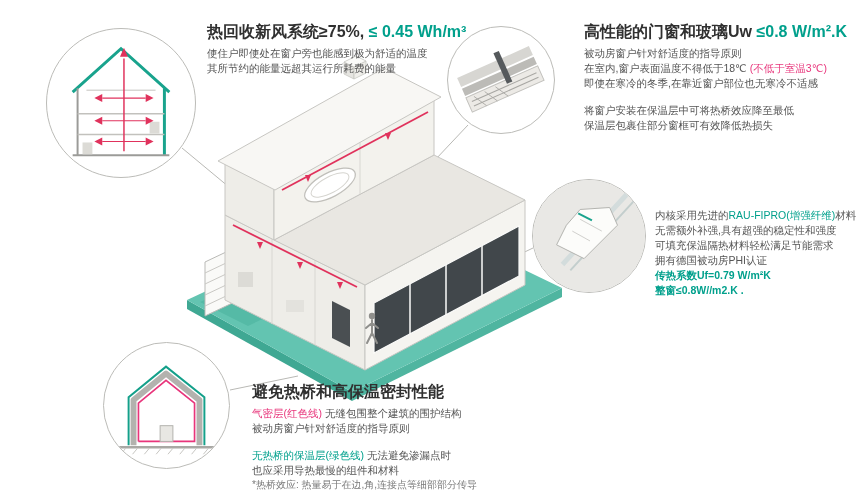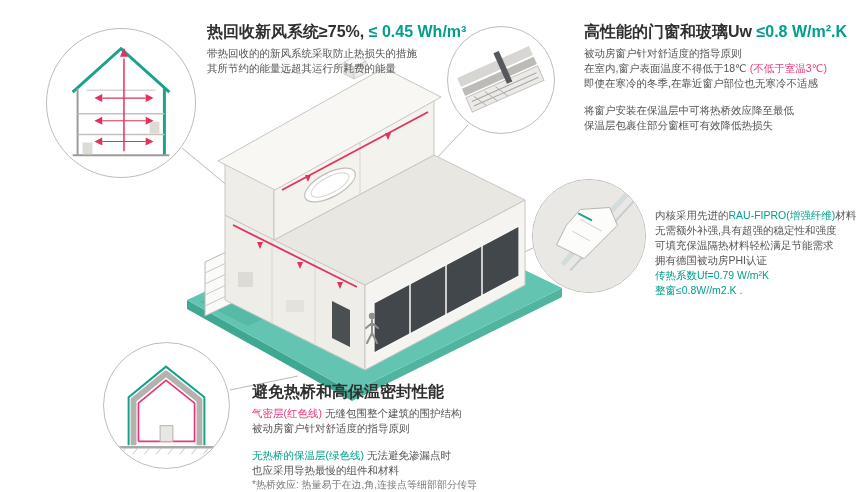--- a/index.html
+++ b/index.html
@@ -6,21 +6,21 @@
   html,body{background:#fff}
   body{font-family:"Liberation Sans","DejaVu Sans",sans-serif;color:#555}
   .stage{position:relative;width:865px;height:492px;background:#fff;overflow:hidden}
   .layer-svg{position:absolute;left:0;top:0;z-index:0;pointer-events:none}
   .circle{position:absolute;border:1px solid #bcbcb8;border-radius:50%;background:#fff;overflow:hidden;z-index:1}
   .circle svg{display:block}
   .tblock{position:absolute;z-index:2;font-size:10.5px;line-height:1.42;color:#555}
   .hd{font-size:16px;font-weight:bold;color:#303030;line-height:1.25;margin-bottom:4px;white-space:nowrap}
   .ln{white-space:nowrap}
   .green{color:#00A08C}
-  .greenb{color:#00A08C;font-weight:normal}
+  .greenb{color:#00A08C;font-weight:bold}
   .magenta{color:#E8357B}
   .gap{height:12px}
   .foot{font-size:10px;color:#7a7a7a;margin-top:0;white-space:nowrap}
 </style>
 </head>
 <body>
 
 <div class="stage">
 
   <svg class="layer-svg" width="865" height="492" viewBox="0 0 865 492">
@@ -173,21 +173,21 @@
       </g>
       <path d="M30,104 L30,58 L63,31 L97,58 L97,104" fill="#ffffff" stroke="#b3b2ae" stroke-width="6" stroke-linejoin="round"></path>
       <path d="M25,104 L25,55 L63,24 L102,55 L102,104" fill="none" stroke="#14A08A" stroke-width="2"></path>
       <path d="M35,100 L35,61 L63,38 L92,61 L92,100 L35,100" fill="none" stroke="#E8357B" stroke-width="1.7"></path>
       <rect x="57" y="84" width="13" height="16" fill="#e8e7e3" stroke="#b3b2ae" stroke-width="1"></rect>
     </svg>
   </div>
 
   <div class="tblock" style="left:207px;top:22px;width:290px">
     <div class="hd"><span>热回收新风系统≥75%,</span><span class="green"> ≤ 0.45 Wh/m³</span></div>
-    <div class="ln">带热回收的的新风系统采取防止热损失的措施</div>
+    <div class="ln">使住户即使处在窗户旁也能感到极为舒适的温度</div>
     <div class="ln">其所节约的能量远超其运行所耗费的能量</div>
   </div>
 
   <div class="tblock" style="left:584px;top:22px;width:278px">
     <div class="hd"><span>高性能的门窗和玻璃Uw </span><span class="green">≤0.8 W/m².K</span></div>
     <div class="ln">被动房窗户针对舒适度的指导原则</div>
     <div class="ln"><span>在室内,窗户表面温度不得低于18℃ </span><span class="magenta">(不低于室温3℃)</span></div>
     <div class="ln">即使在寒冷的冬季,在靠近窗户部位也无寒冷不适感</div>
     <div class="gap"></div>
     <div class="ln">将窗户安装在保温层中可将热桥效应降至最低</div>

